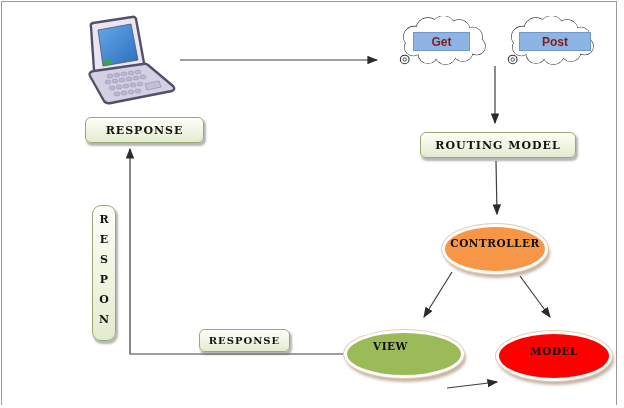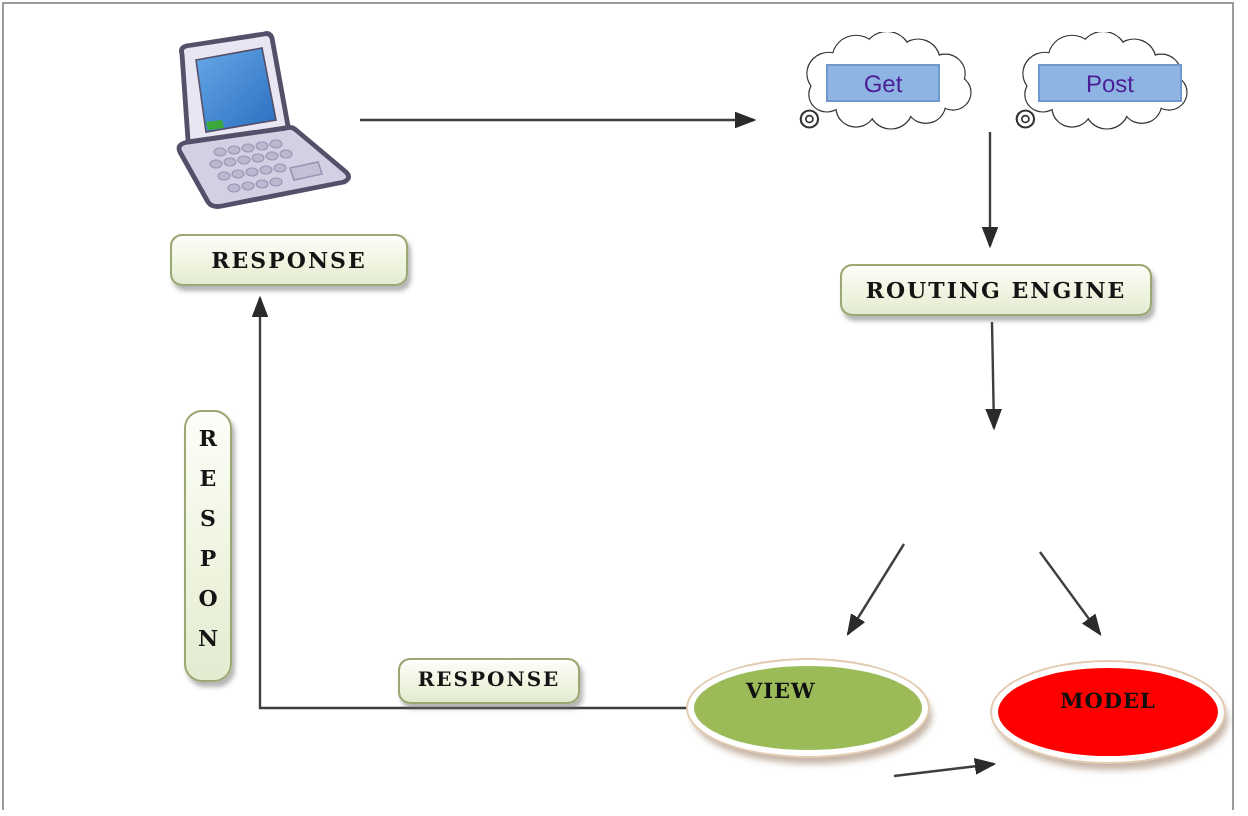--- a/index.html
+++ b/index.html
@@ -39,21 +39,21 @@
   .ellipse-view{left:344px;top:330px;width:120px;height:48px;background:var(--view-fill,#9bbb59);
     justify-content:flex-start;align-items:flex-start;padding:7px 0 0 26px;}
   .ellipse-model{left:496px;top:331px;width:116px;height:50px;background:var(--model-fill,#fe0000);padding-bottom:10px;}
 
   .cloud{position:absolute;width:97px;height:52px;z-index:3;}
   .cloud svg{position:absolute;left:0;top:0;width:100%;height:100%;}
   .cloud-tag{
     position:absolute;box-sizing:border-box;z-index:4;
     background:var(--tag-fill,#8db4e2);border:1px solid var(--tag-border,#6f99cc);
     display:flex;align-items:center;justify-content:center;
-    font-family:"Liberation Sans",sans-serif;font-weight:normal;font-size:12px;color:#4c1d95;
+    font-family:"Liberation Sans",sans-serif;font-weight:bold;font-size:12px;color:#7f1d1d;
   }
   .laptop{position:absolute;left:70px;top:13px;width:112px;height:96px;z-index:3;}
 </style>
 </head>
 <body>
 
 <div class="canvas">
 
   <div class="frame"></div>
 
@@ -115,21 +115,21 @@
 
   <div class="node-box" style="left:92px;top:205px;width:24px;height:136px;border-radius:9px;">
     <span class="vertical-text">RESPON</span>
   </div>
 
   <div class="node-box small" style="left:199px;top:329px;width:91px;height:23px;">
     <span>RESPONSE</span>
   </div>
 
   <div class="node-box" style="left:420px;top:132px;width:156px;height:26px;">
-    <span>ROUTING ENGINE</span>
+    <span>ROUTING MODEL</span>
   </div>
 
   <div class="cloud" style="left:395px;top:16px;">
     <svg viewBox="0 0 100 55" preserveAspectRatio="none">
       <circle cx="10" cy="46" r="4.5" fill="#fff" stroke="#333" stroke-width="1.1"></circle>
       <circle cx="10" cy="46" r="1.8" fill="#fff" stroke="#333" stroke-width="0.9"></circle>
       <g fill="#fff" stroke="#333" stroke-width="1.2">
         <circle cx="20" cy="22" r="11"></circle>
           <circle cx="34" cy="14" r="12"></circle>
         <circle cx="50" cy="12" r="12"></circle>
@@ -186,20 +186,23 @@
           <circle cx="52" cy="40" r="11"></circle>
         <circle cx="34" cy="40" r="10"></circle>
           <circle cx="19" cy="33" r="9"></circle>
       </g>
     </svg>
     <div class="cloud-tag" style="left:16px;top:16px;width:72px;height:19px;">
       <span>Post</span>
     </div>
   </div>
 
+  <div class="node-ellipse ellipse-controller">
+    <span>CONTROLLER</span>
+  </div>
   <div class="node-ellipse ellipse-view">
     <span>VIEW</span>
   </div>
   <div class="node-ellipse ellipse-model">
     <span>MODEL</span>
   </div>
 
 </div>
 
 </body></html>

